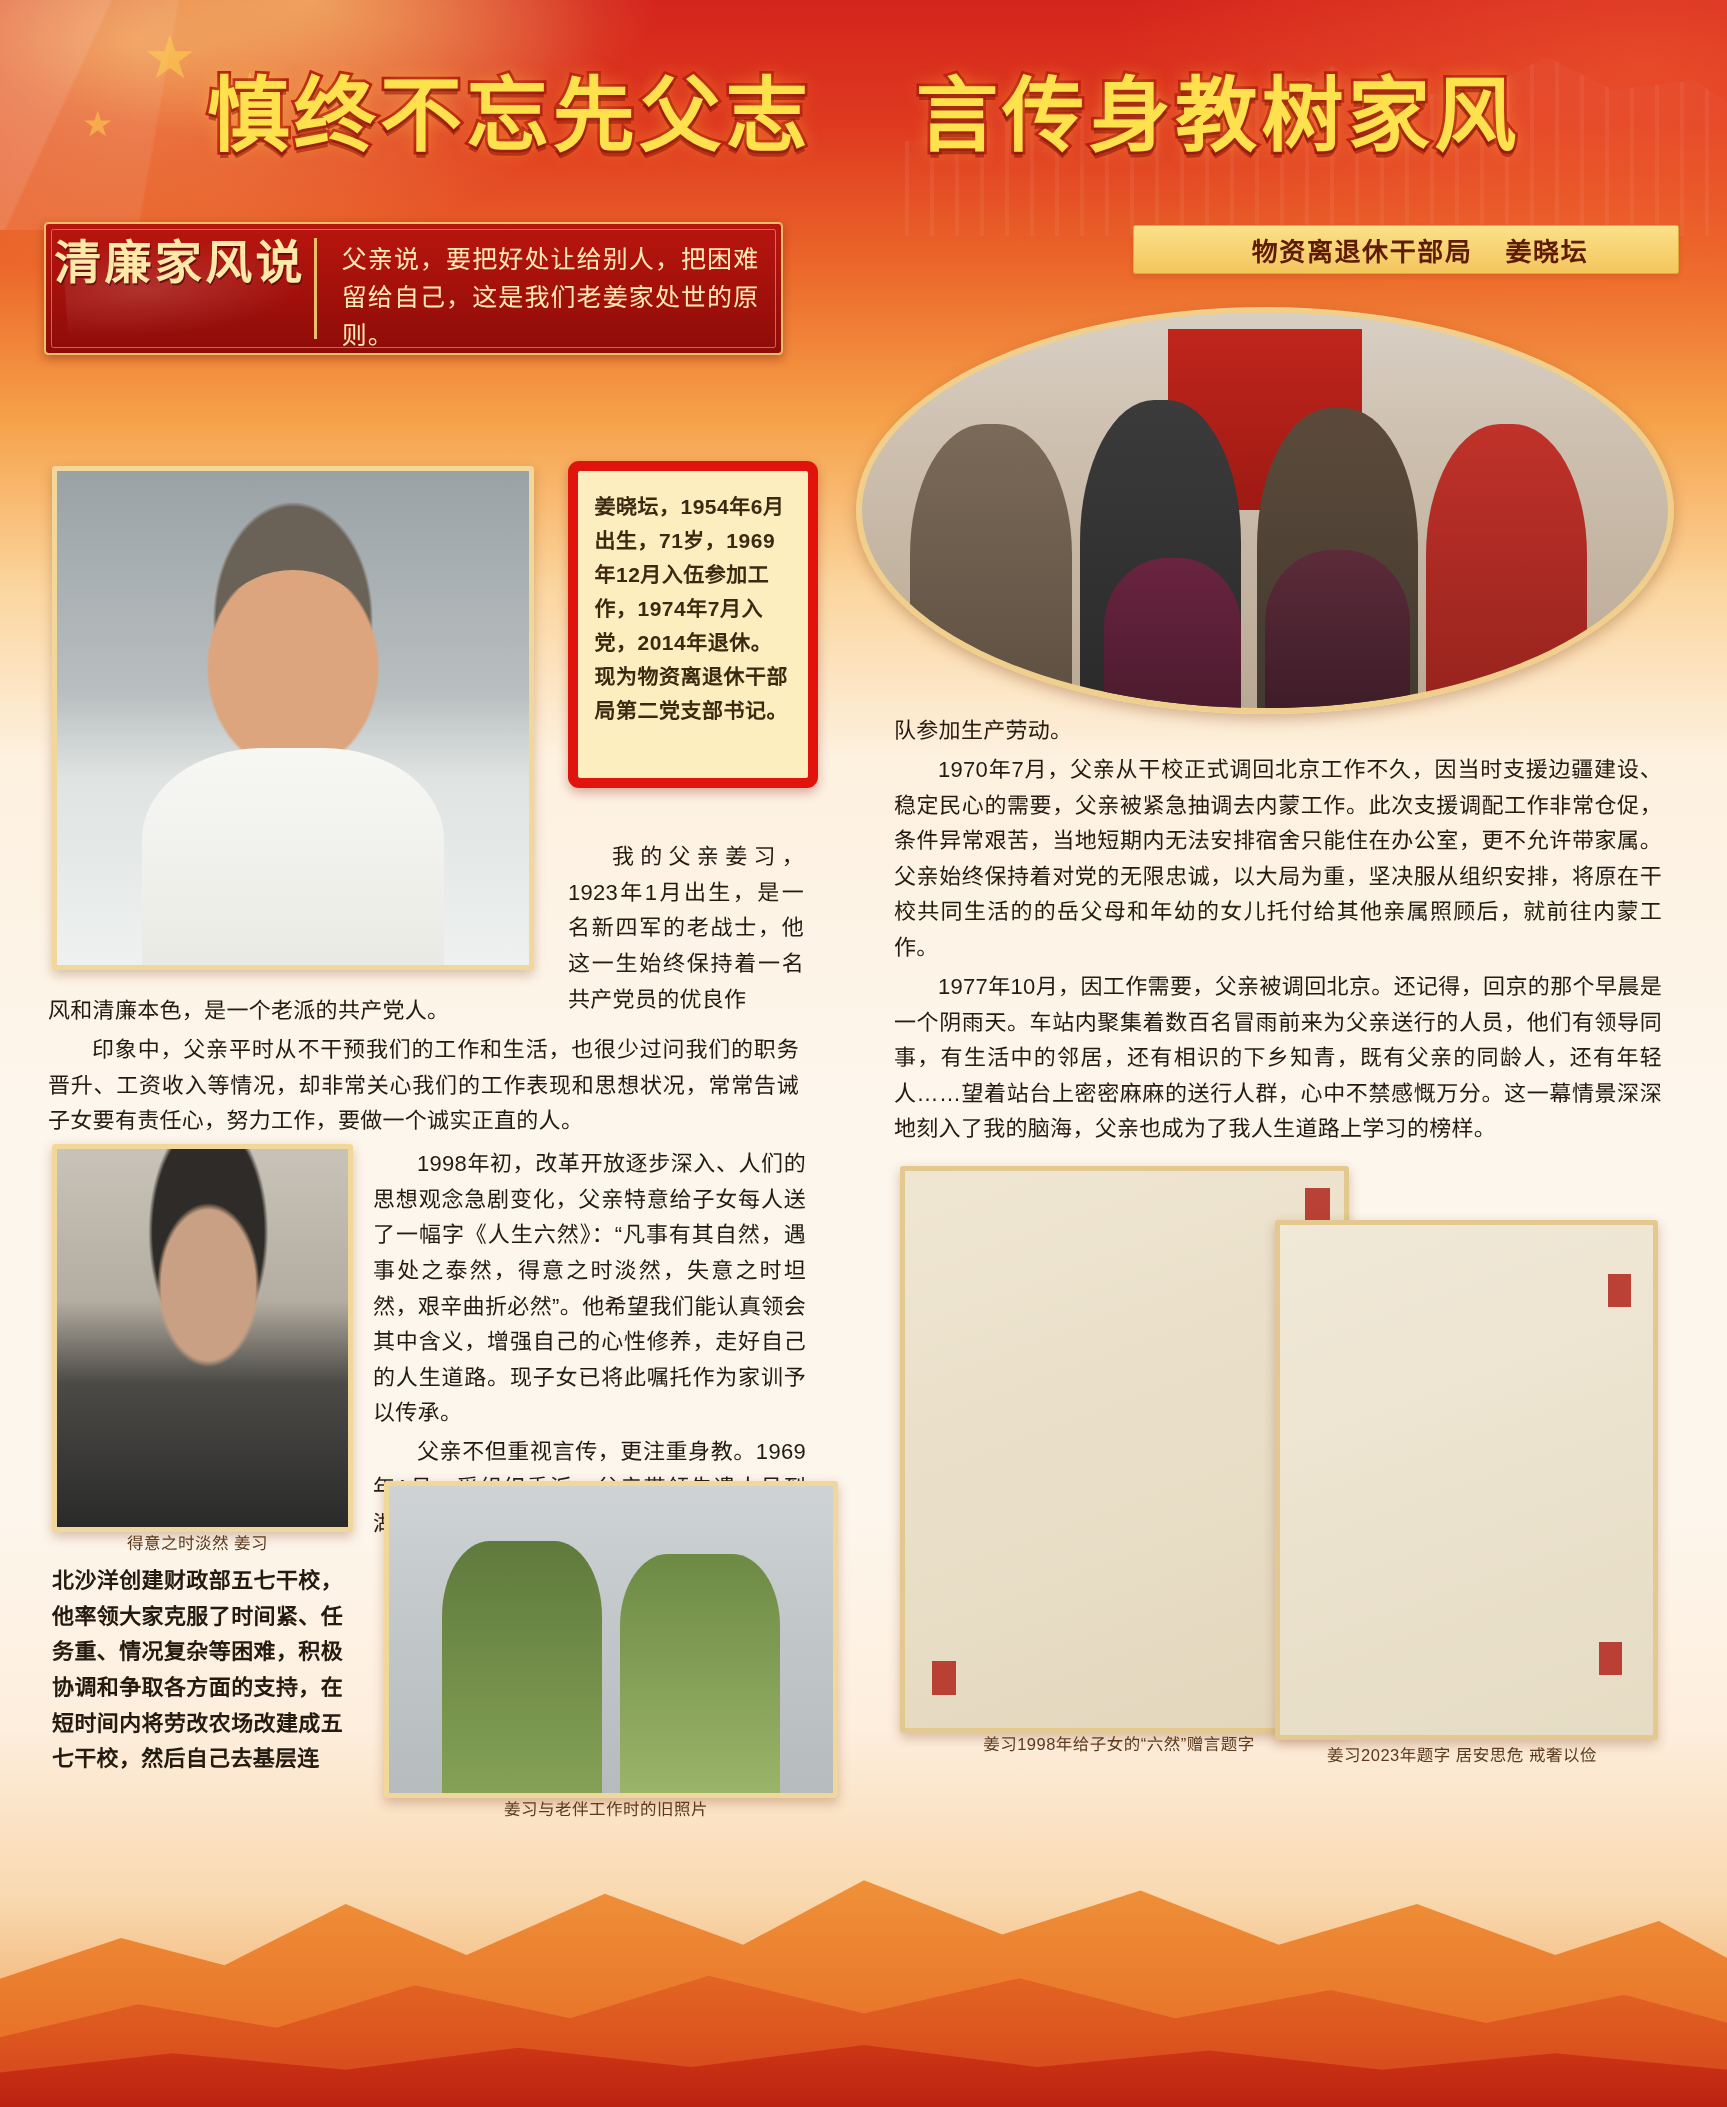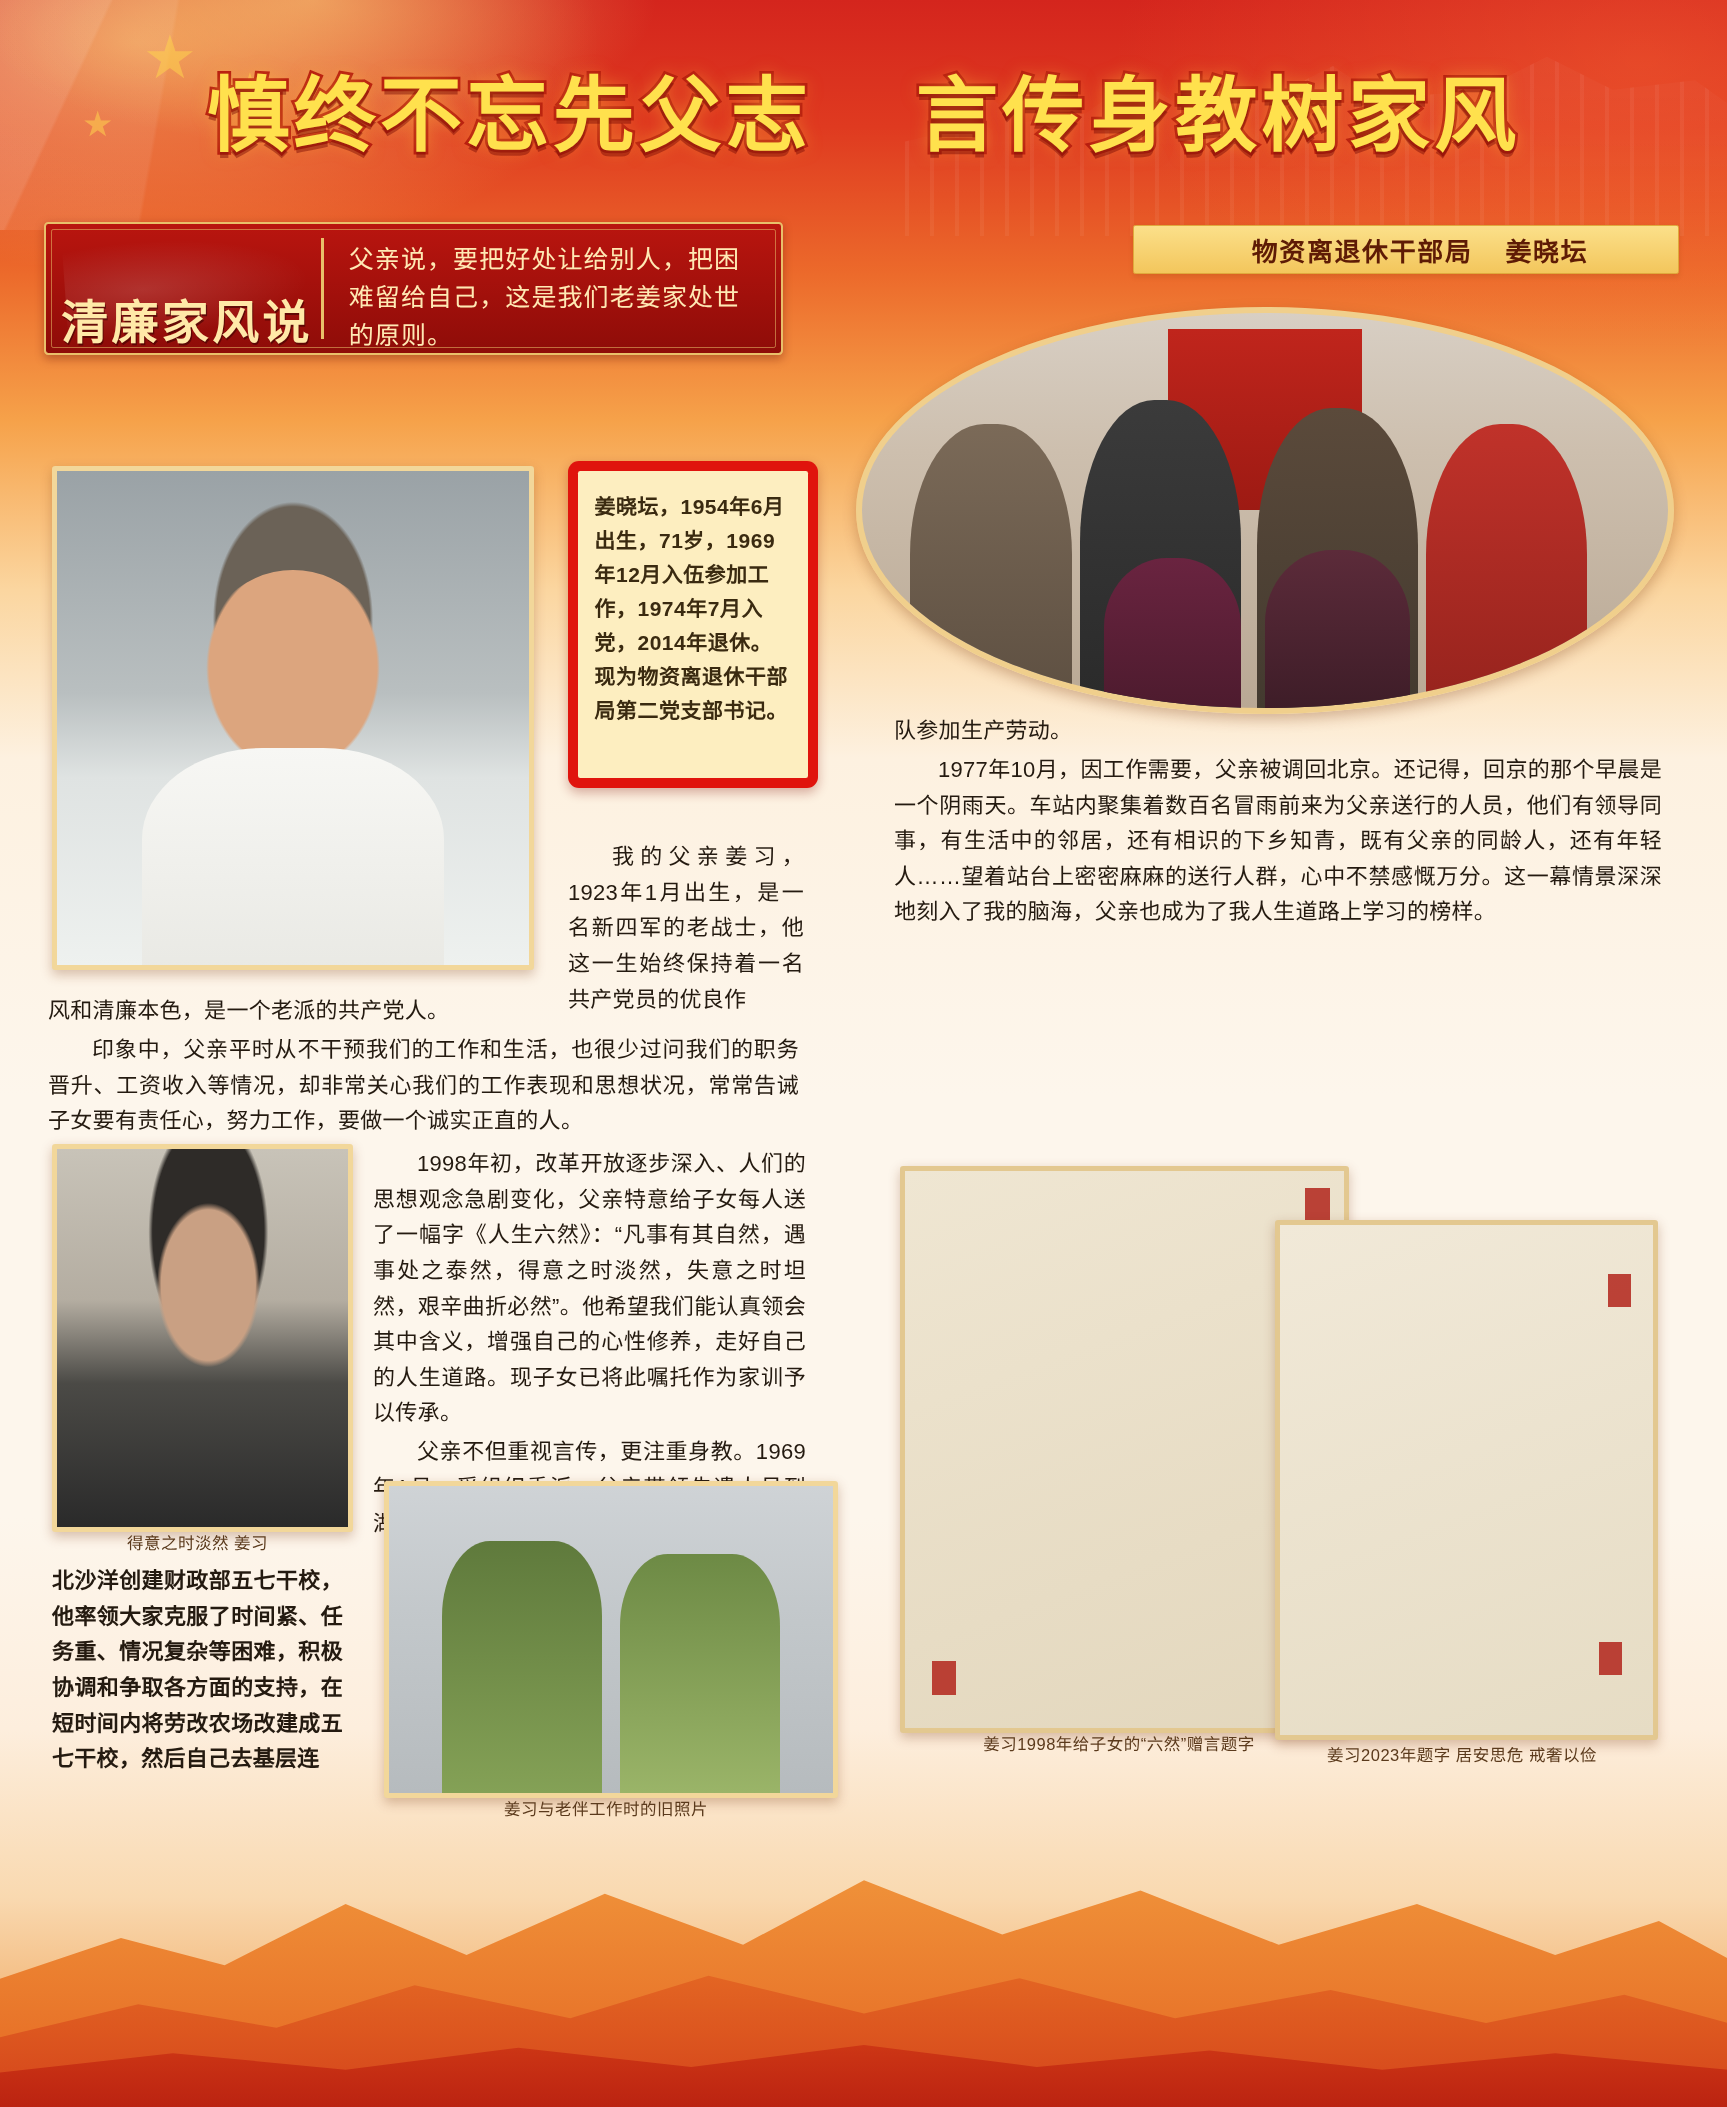--- a/index.html
+++ b/index.html
@@ -71,21 +71,21 @@
     position:absolute;left:44px;top:222px;width:735px;height:129px;
     background:linear-gradient(180deg,#b9150f,#8e0c08);
     border:2.7px solid #e9c06a;border-radius:4.4px;
     box-shadow:0 3.3px 10px rgba(90,10,5,.35);
     display:flex;align-items:stretch;
   }
   .plaque:before{
     content:"";position:absolute;inset:5px;border:1.1px solid rgba(233,192,106,.55);border-radius:2.2px;pointer-events:none;
   }
   .plaque-badge{
-    width:268px;display:flex;align-items:flex-end;justify-content:center;position:relative;padding-left:7px;
+    width:268px;display:flex;align-items:flex-start;justify-content:center;position:relative;
   }
   .plaque-badge .bt{
     font-family:"DejaVu Serif","Liberation Serif",serif;
     font-weight:bold;font-size:47px;color:#ffe9a8;letter-spacing:3.3px;
     text-shadow:1.1px 1.6px 0 rgba(60,4,2,.6);
     position:relative;z-index:2;
   }
   .brush{
     position:absolute;left:19px;top:10px;width:258px;height:104px;
     background:radial-gradient(ellipse at 30% 50%, rgba(255,255,255,.14), rgba(255,255,255,0) 65%);
@@ -241,20 +241,21 @@
       <div class="fig" style="left:27%;width:20%;height:78%;background:linear-gradient(180deg,#3b3b3b,#2a2a2a);"></div>
       <div class="fig" style="left:49%;width:20%;height:76%;background:linear-gradient(180deg,#5b4a3b,#433a2f);"></div>
       <div class="fig" style="left:70%;width:20%;height:72%;background:linear-gradient(180deg,#c0322a,#96231d);"></div>
       <div class="fig" style="left:30%;width:17%;height:38%;background:linear-gradient(180deg,#6a2440,#4d1b2e);"></div>
       <div class="fig" style="left:50%;width:18%;height:40%;background:linear-gradient(180deg,#5c2b3a,#3e1d28);"></div>
     </div>
   </div>
 
   <div class="col" id="txtE">
     <p>队参加生产劳动。</p>
+    <p class="ind">1970年7月，父亲从干校正式调回北京工作不久，因当时支援边疆建设、稳定民心的需要，父亲被紧急抽调去内蒙工作。此次支援调配工作非常仓促，条件异常艰苦，当地短期内无法安排宿舍只能住在办公室，更不允许带家属。父亲始终保持着对党的无限忠诚，以大局为重，坚决服从组织安排，将原在干校共同生活的的岳父母和年幼的女儿托付给其他亲属照顾后，就前往内蒙工作。</p>
     <p class="ind">1977年10月，因工作需要，父亲被调回北京。还记得，回京的那个早晨是一个阴雨天。车站内聚集着数百名冒雨前来为父亲送行的人员，他们有领导同事，有生活中的邻居，还有相识的下乡知青，既有父亲的同龄人，还有年轻人……望着站台上密密麻麻的送行人群，心中不禁感慨万分。这一幕情景深深地刻入了我的脑海，父亲也成为了我人生道路上学习的榜样。</p>
   </div>
 
   <div class="photo-frame" id="portrait1">
     <div class="p1-img"></div>
   </div>
 
   <div class="infocard">
     <div class="inner">姜晓坛，1954年6月出生，71岁，1969年12月入伍参加工作，1974年7月入党，2014年退休。现为物资离退休干部局第二党支部书记。</div>
   </div>

